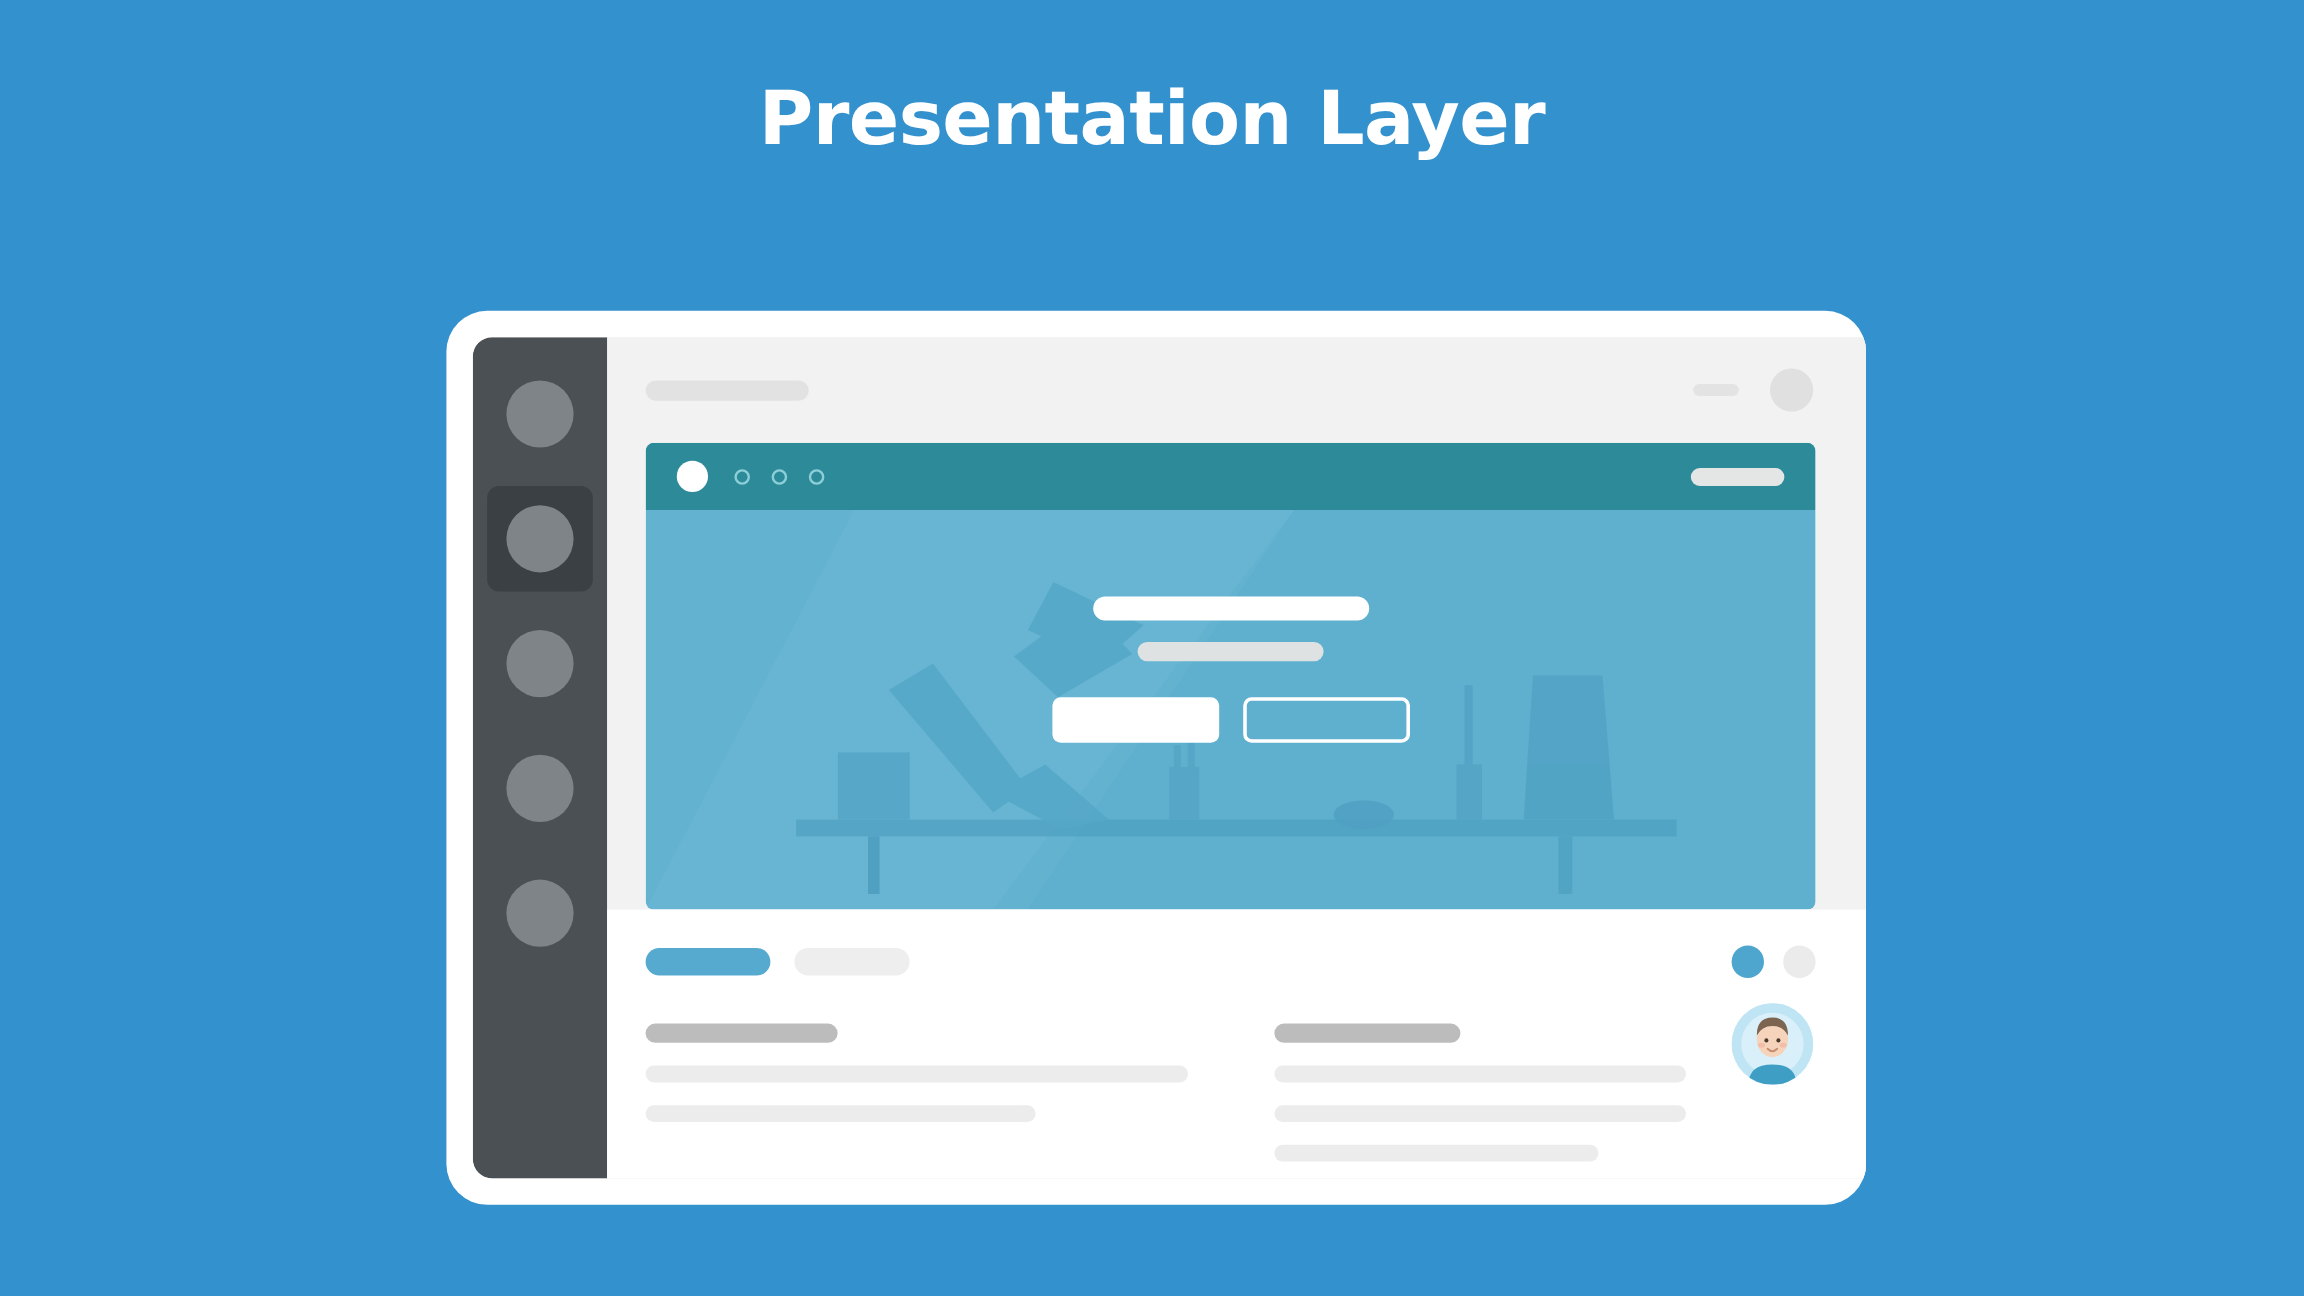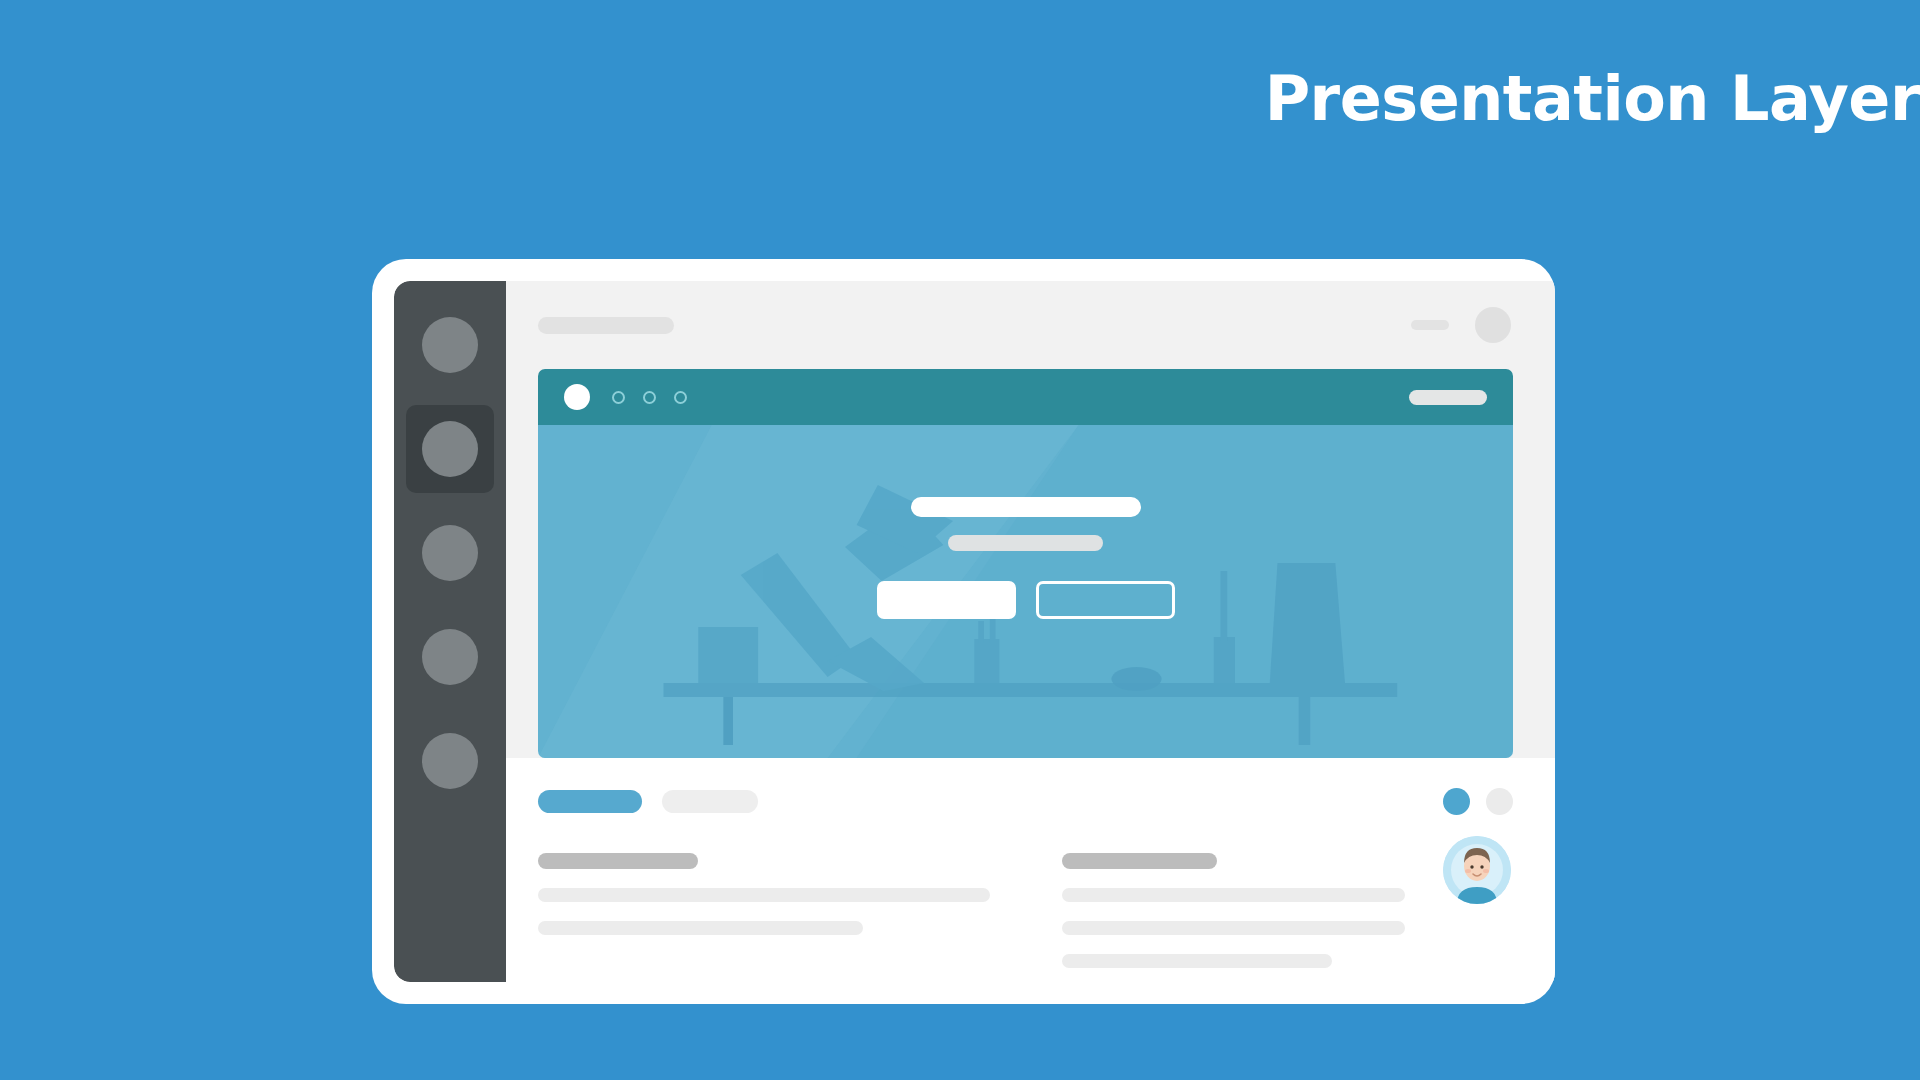--- a/index.html
+++ b/index.html
@@ -15,21 +15,21 @@
     font-family: "Liberation Sans", sans-serif;
     position: relative;
   }
 
   
   #page-title {
     position: absolute;
     top: 68px;
     left: 0;
     width: 1920px;
-    text-align: right;
+    text-align: center;
     color: #ffffff;
     font-size: 62px;
     font-weight: bold;
     letter-spacing: -0.5px;
     line-height: 1;
     font-family: "DejaVu Sans", sans-serif;
   }
 
   
   #tablet {

